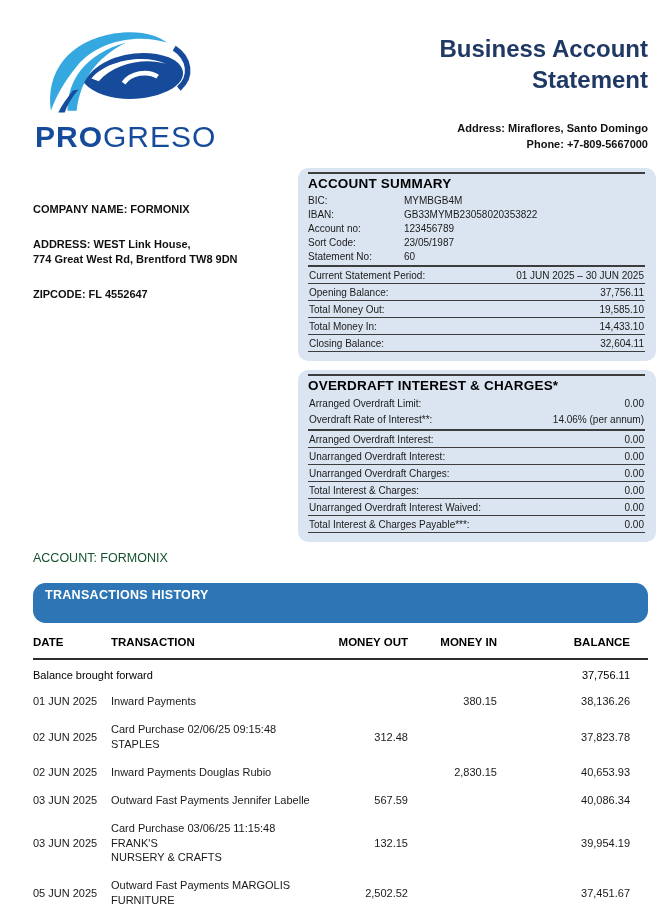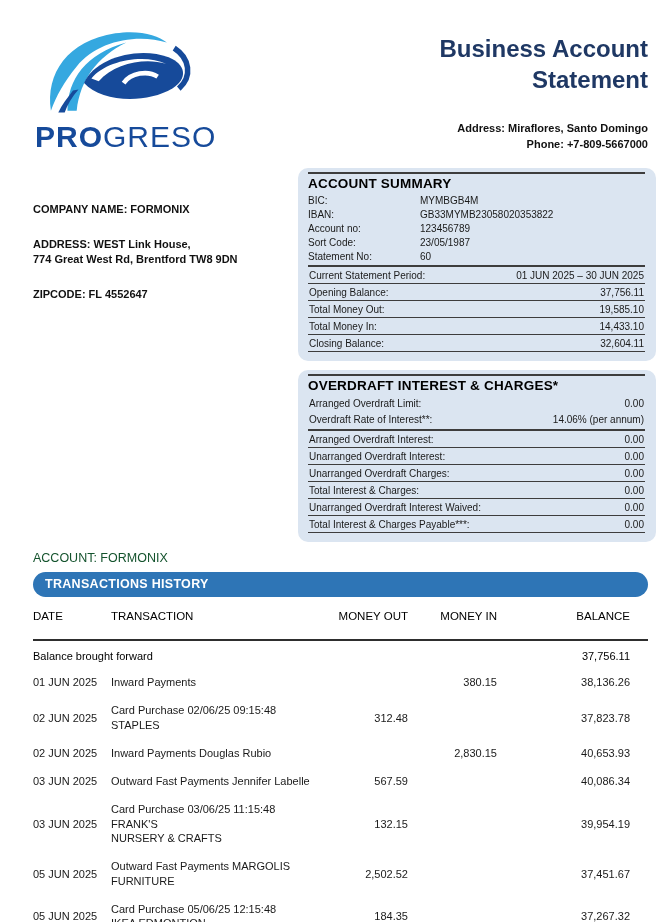--- a/index.html
+++ b/index.html
@@ -34,31 +34,31 @@
   
   .main-cols{display:flex;margin-top:14px;}
   .left-col{flex:1;padding-top:34px;font-size:11px;font-weight:700;color:var(--ink);line-height:1.35;}
   .company-name{margin-bottom:20px;}
   .company-zip{margin-top:20px;}
   .right-col{width:358px;margin-right:-8px;}
   .panel{background:var(--panel-bg);border-radius:10px;padding:4px 11px 9px 10px;margin-bottom:9px;}
   .panel-title{border-top:2.5px solid var(--rule-dark);font-size:13.5px;font-weight:700;color:#000;
     padding-top:2px;padding-bottom:2px;letter-spacing:0.2px;}
   .info-row{display:flex;font-size:10px;color:#1a1a1a;padding:1.5px 0;}
-  .info-row .lbl{width:112px;flex:none;}
+  .info-row .lbl{width:96px;flex:none;}
   .ruled-group{border-top:2.2px solid var(--rule-dark);margin-top:2px;}
   .ruled-row{display:flex;justify-content:space-between;font-size:10px;color:#1a1a1a;
     padding:2.5px 1px;border-bottom:1.8px solid var(--rule-dark);}
   .plain-row{display:flex;justify-content:space-between;font-size:10px;color:#1a1a1a;padding:2.5px 1px;gap:32px;}
   
   .account-heading{font-size:12.5px;font-weight:400;color:#14532d;}
-  .tx-band{margin-top:7px;height:25px;line-height:25px;background:var(--band-blue);
+  .tx-band{margin-top:18px;height:40px;line-height:25px;background:var(--band-blue);
     border-radius:12.5px;color:#fff;font-weight:700;font-size:12.5px;padding-left:12px;letter-spacing:0.3px;}
   .tx-grid{display:grid;grid-template-columns:78px 205px 92px 89px 1fr;align-items:center;}
-  .tx-head{font-size:11.5px;font-weight:400;color:#000;padding:13px 0 17px;
+  .tx-head{font-size:11.5px;font-weight:700;color:#000;padding:13px 0 10px;
     border-bottom:2.4px solid #2e2e2e;}
   .col-r{text-align:right;}
   .balance-col{padding-right:18px;}
   .tx-row{font-size:11px;color:#1a1a1a;padding:7px 0;}
   .tx-row .desc{white-space:pre-line;line-height:1.3;}
   .bf-row{font-weight:400;color:#000;padding:9px 0 6px;}
   .bf-row .bf-label{grid-column:1 / 3;}
 </style>
 </head>
 <body>

